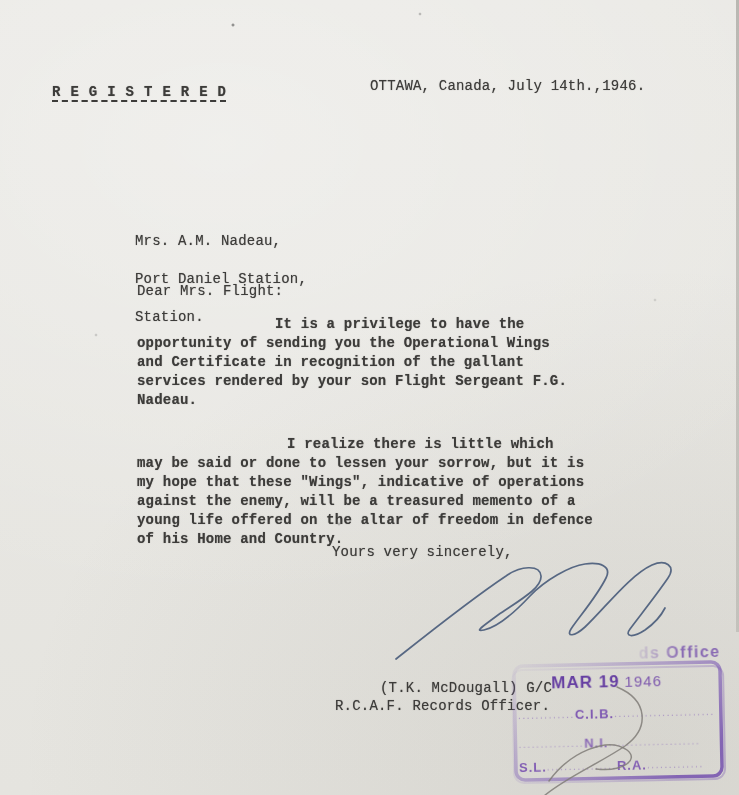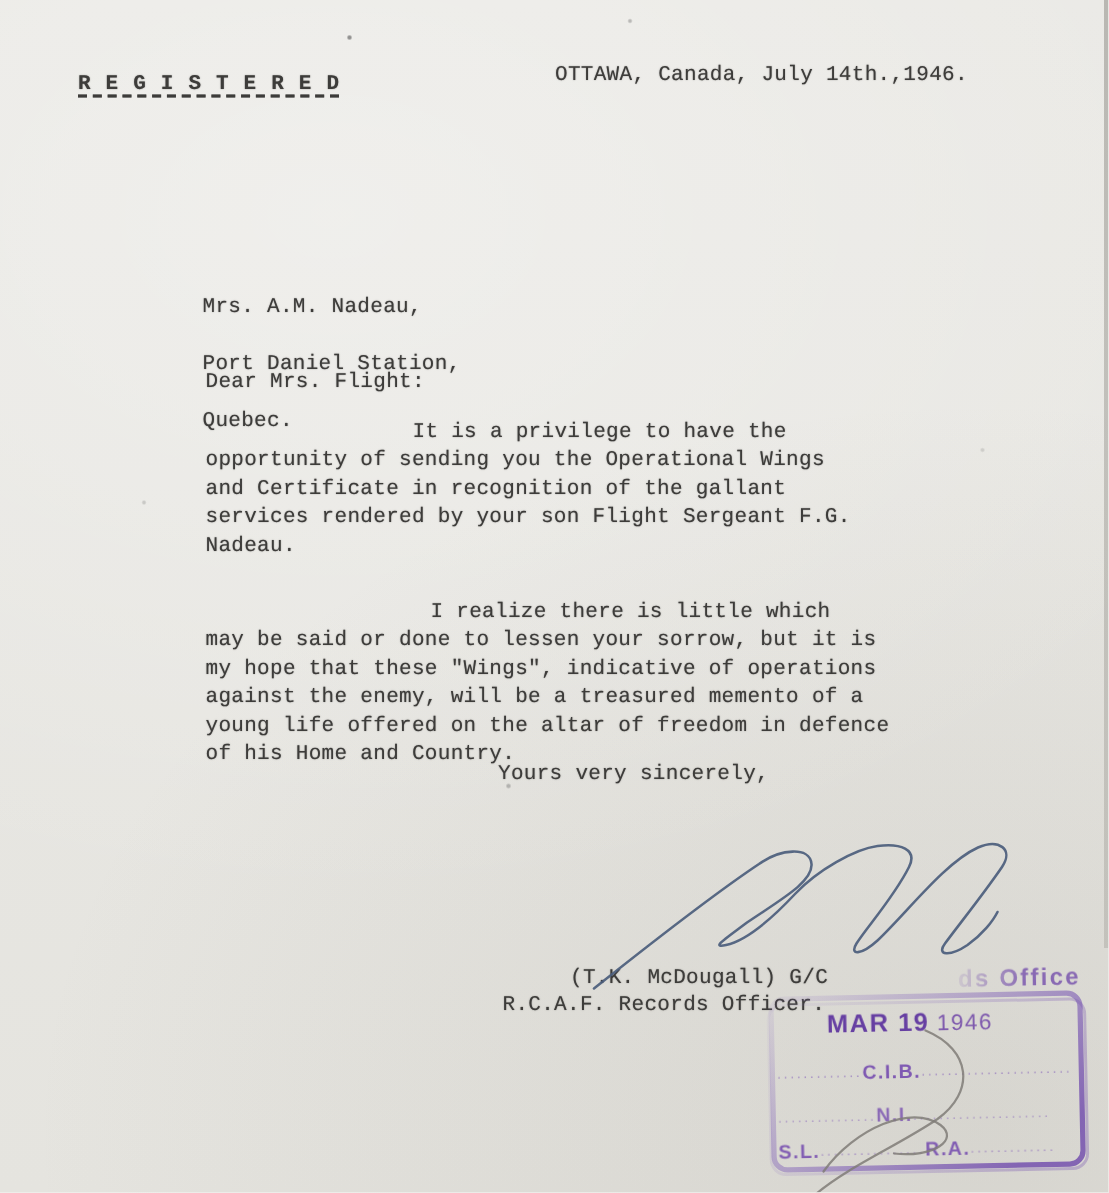--- a/index.html
+++ b/index.html
@@ -22,34 +22,35 @@
   }
   .tw{ 
     position:absolute;
     font-size:14px;
     line-height:19px;
     letter-spacing:0.2px;
     color:#3d3c3a;
     text-shadow:0 0 .9px rgba(48,46,44,.55);
     filter:blur(.18px);
     white-space:pre-line;
+    margin-top:36px;
   }
   .registered{
     left:52px;top:47px;
     font-weight:700;
     letter-spacing:0.8px;
     text-decoration:underline;
     text-decoration-style:dashed;
     text-decoration-thickness:1.6px;
     text-underline-offset:4px;
   }
   .dateline{left:370px;top:41px;}
   .address{left:135px;top:177px;}
   .salutation{left:137px;top:246px;}
-  .para{width:470px;}
+  .para{width:470px;font-weight:bold;}
   .p1{left:137px;top:279px;text-indent:138px;}
   .p2{left:137px;top:399px;text-indent:150px;}
   .closing{left:332px;top:507px;}
   .sig-name{left:380px;top:643px;}
   .sig-title{left:335px;top:661px;}
 
   
   .stamp{
     position:absolute;left:512px;top:655px;width:215px;height:128px;
     transform:rotate(-1.2deg);
@@ -91,21 +92,21 @@
 <body>
 
 <div class="page">
 
   <div class="tw registered">R E G I S T E R E D</div>
   <div class="tw dateline">OTTAWA, Canada, July 14th.,1946.</div>
 
   <div class="tw address">
     <div>Mrs. A.M. Nadeau,</div>
     <div>Port Daniel Station,</div>
-    <div>Quebec.</div>
+    <div>Station.</div>
   </div>
 
   <div class="tw salutation">Dear Mrs. Flight:</div>
 
   <div class="tw para p1">It is a privilege to have the
 opportunity of sending you the Operational Wings
 and Certificate in recognition of the gallant
 services rendered by your son Flight Sergeant F.G.
 Nadeau.</div>
   <div class="tw para p2">I realize there is little which

